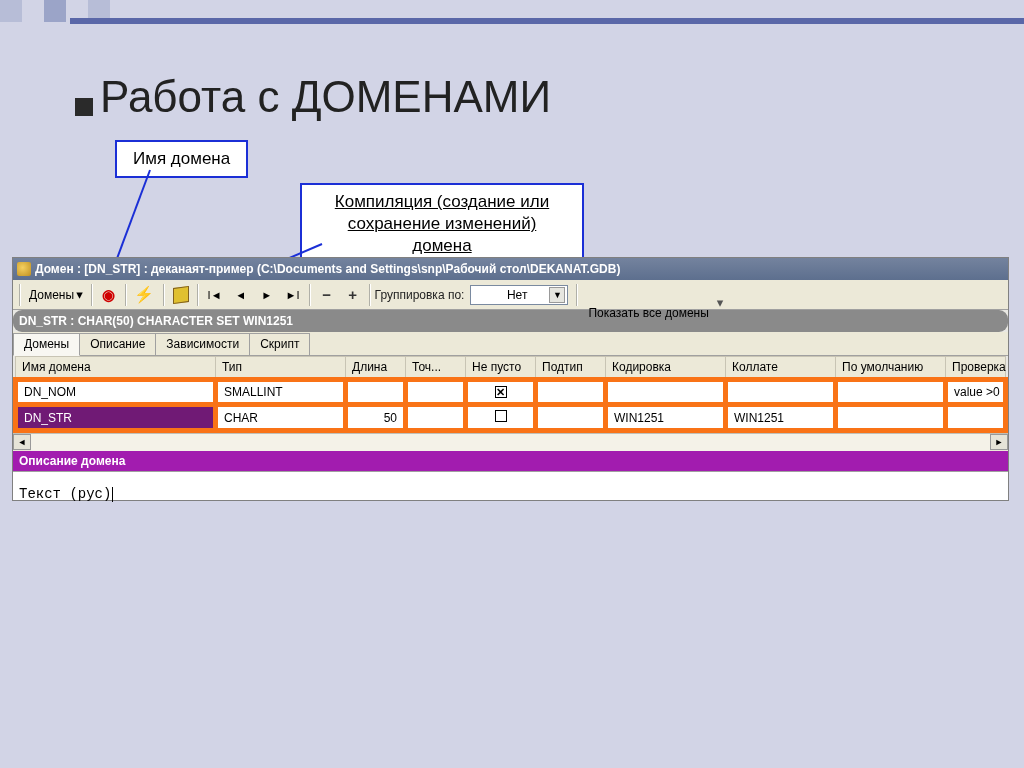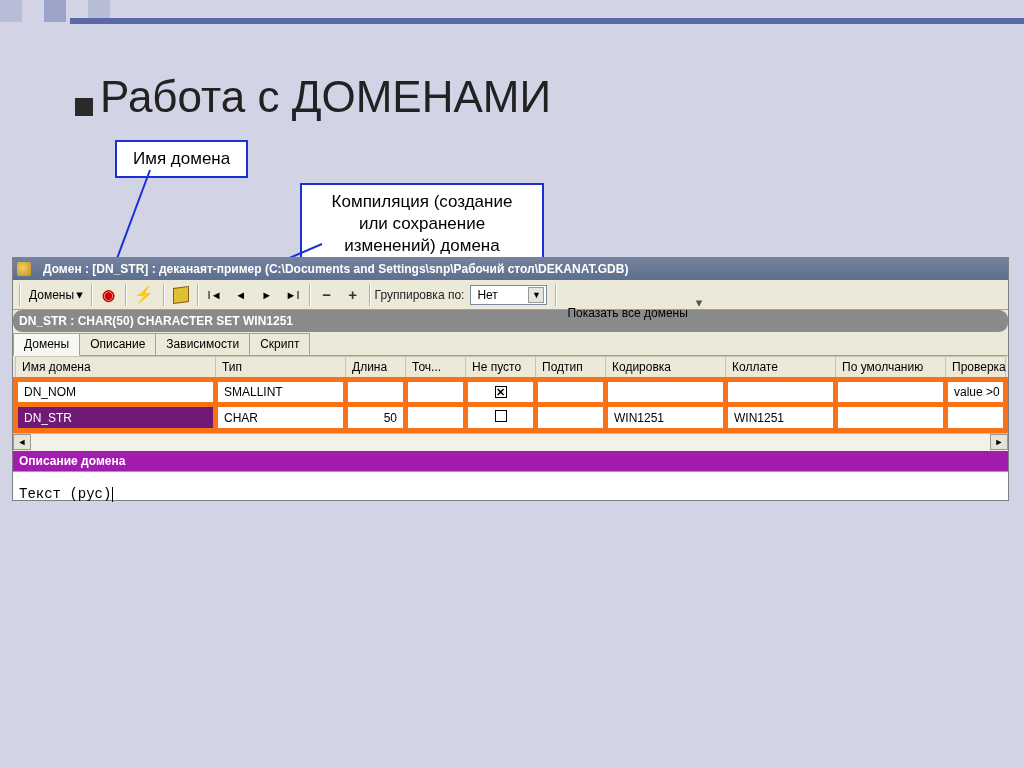--- a/index.html
+++ b/index.html
@@ -69,21 +69,21 @@
     font-size: 12px;
   }
   .titlebar {
     background: linear-gradient(#74839e, #5d6f8e);
     color: #fff;
     height: 22px;
     display: flex;
     align-items: center;
     padding: 0 4px;
     font-weight: bold;
-    gap: 12px;
+    gap: 4px;
   }
   .titlebar .tb-icon {
     width: 14px; height: 14px;
     background: radial-gradient(circle at 40% 40%, #f5d060, #c09020);
     border-radius: 2px;
   }
   .toolbar {
     display: flex;
     align-items: center;
     height: 30px;
@@ -120,22 +120,23 @@
   .arrow-btn { color: #000; font-size: 11px; }
   .plus-minus { font-weight: bold; font-size: 15px; color: #333; }
   .tb-label { color: #222; }
   .tb-select {
     border: 1px solid #7a8aa0;
     background: #fff;
     height: 20px;
     display: inline-flex;
     align-items: center;
     padding: 0 2px 0 6px;
-    gap: 1px;
+    gap: 22px;
     margin: 0 4px;
+    text-align: right;
   }
   .tb-select .sel-arrow {
     width: 16px; height: 16px;
     background: #e6e6e0;
     border: 1px solid #999;
     display: flex; align-items: center; justify-content: center;
     font-size: 9px;
   }
   .strip {
     background: #8a8a8a;
@@ -256,21 +257,21 @@
     <span class="sq3"></span>
   <span class="sq2"></span>
     <span class="sq1"></span>
 </div>
 <div class="stripe"></div>
 <div class="bullet-side"></div>
 
 <h1 class="slide-title">Работа с ДОМЕНАМИ</h1>
 
 <div class="callout callout1">Имя домена</div>
-<div class="callout callout2" style="width:244px;">Компиляция (создание или сохранение изменений) домена</div>
+<div class="callout callout2" style="width:284px;text-decoration:underline;">Компиляция (создание или сохранение изменений) домена</div>
 
 <svg class="svg-lines" width="1024" height="768">
   <line x1="150" y1="170" x2="62" y2="406" stroke="#1b2fd6" stroke-width="2"></line>
   <line x1="322" y1="244" x2="196" y2="298" stroke="#1b2fd6" stroke-width="2"></line>
 </svg>
 
 <div class="window">
   <div class="titlebar">
     <span class="tb-icon"></span>
     <span>Домен : [DN_STR] : деканаят-пример (C:\Documents and Settings\snp\Рабочий стол\DEKANAT.GDB)</span>

